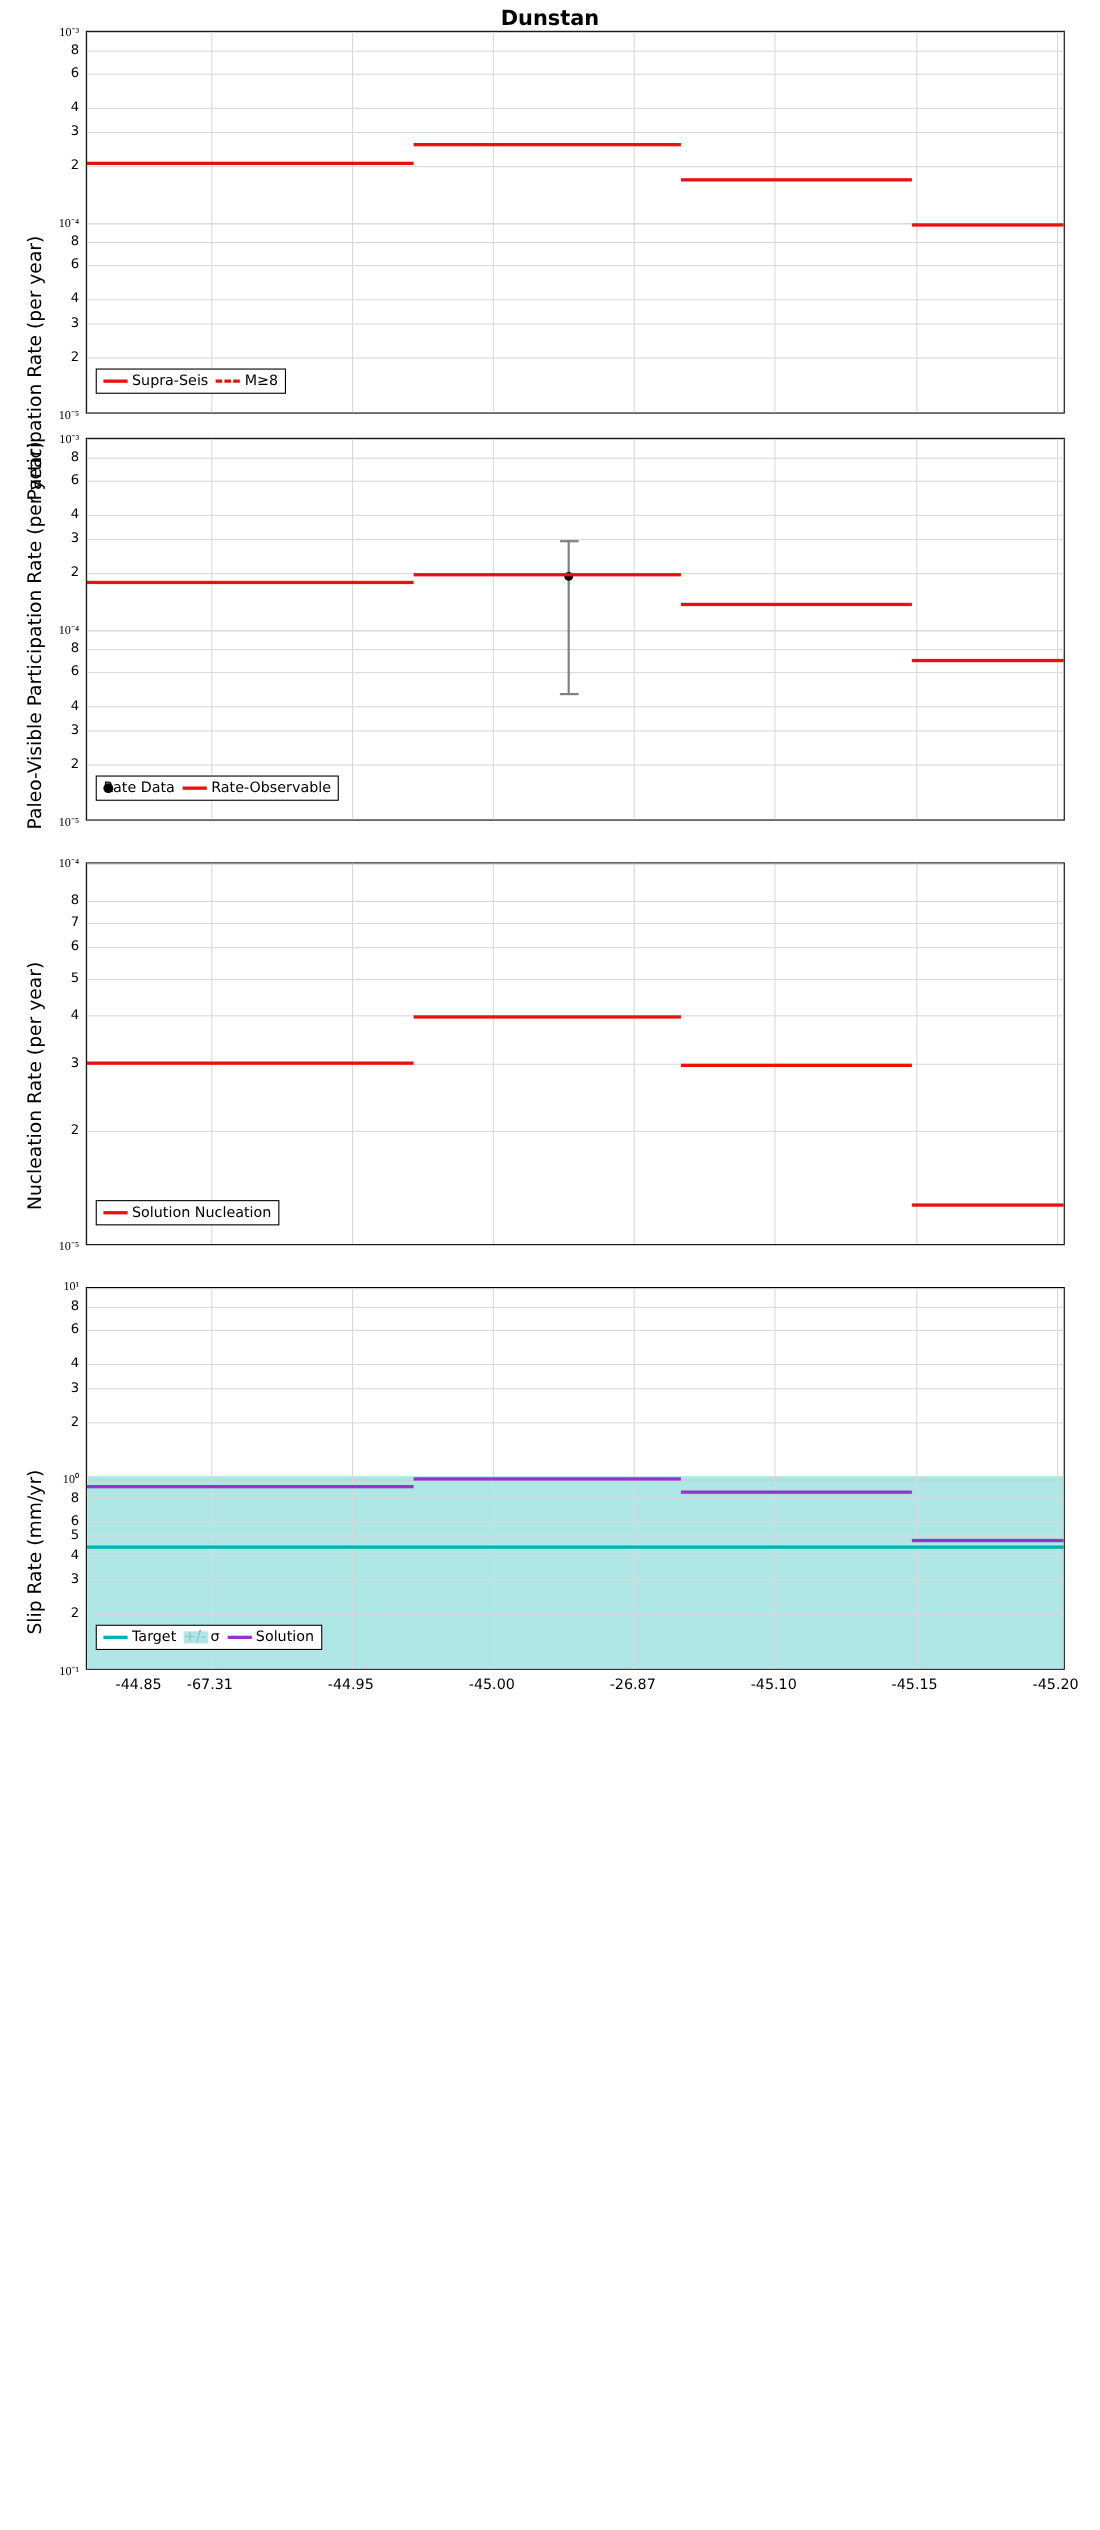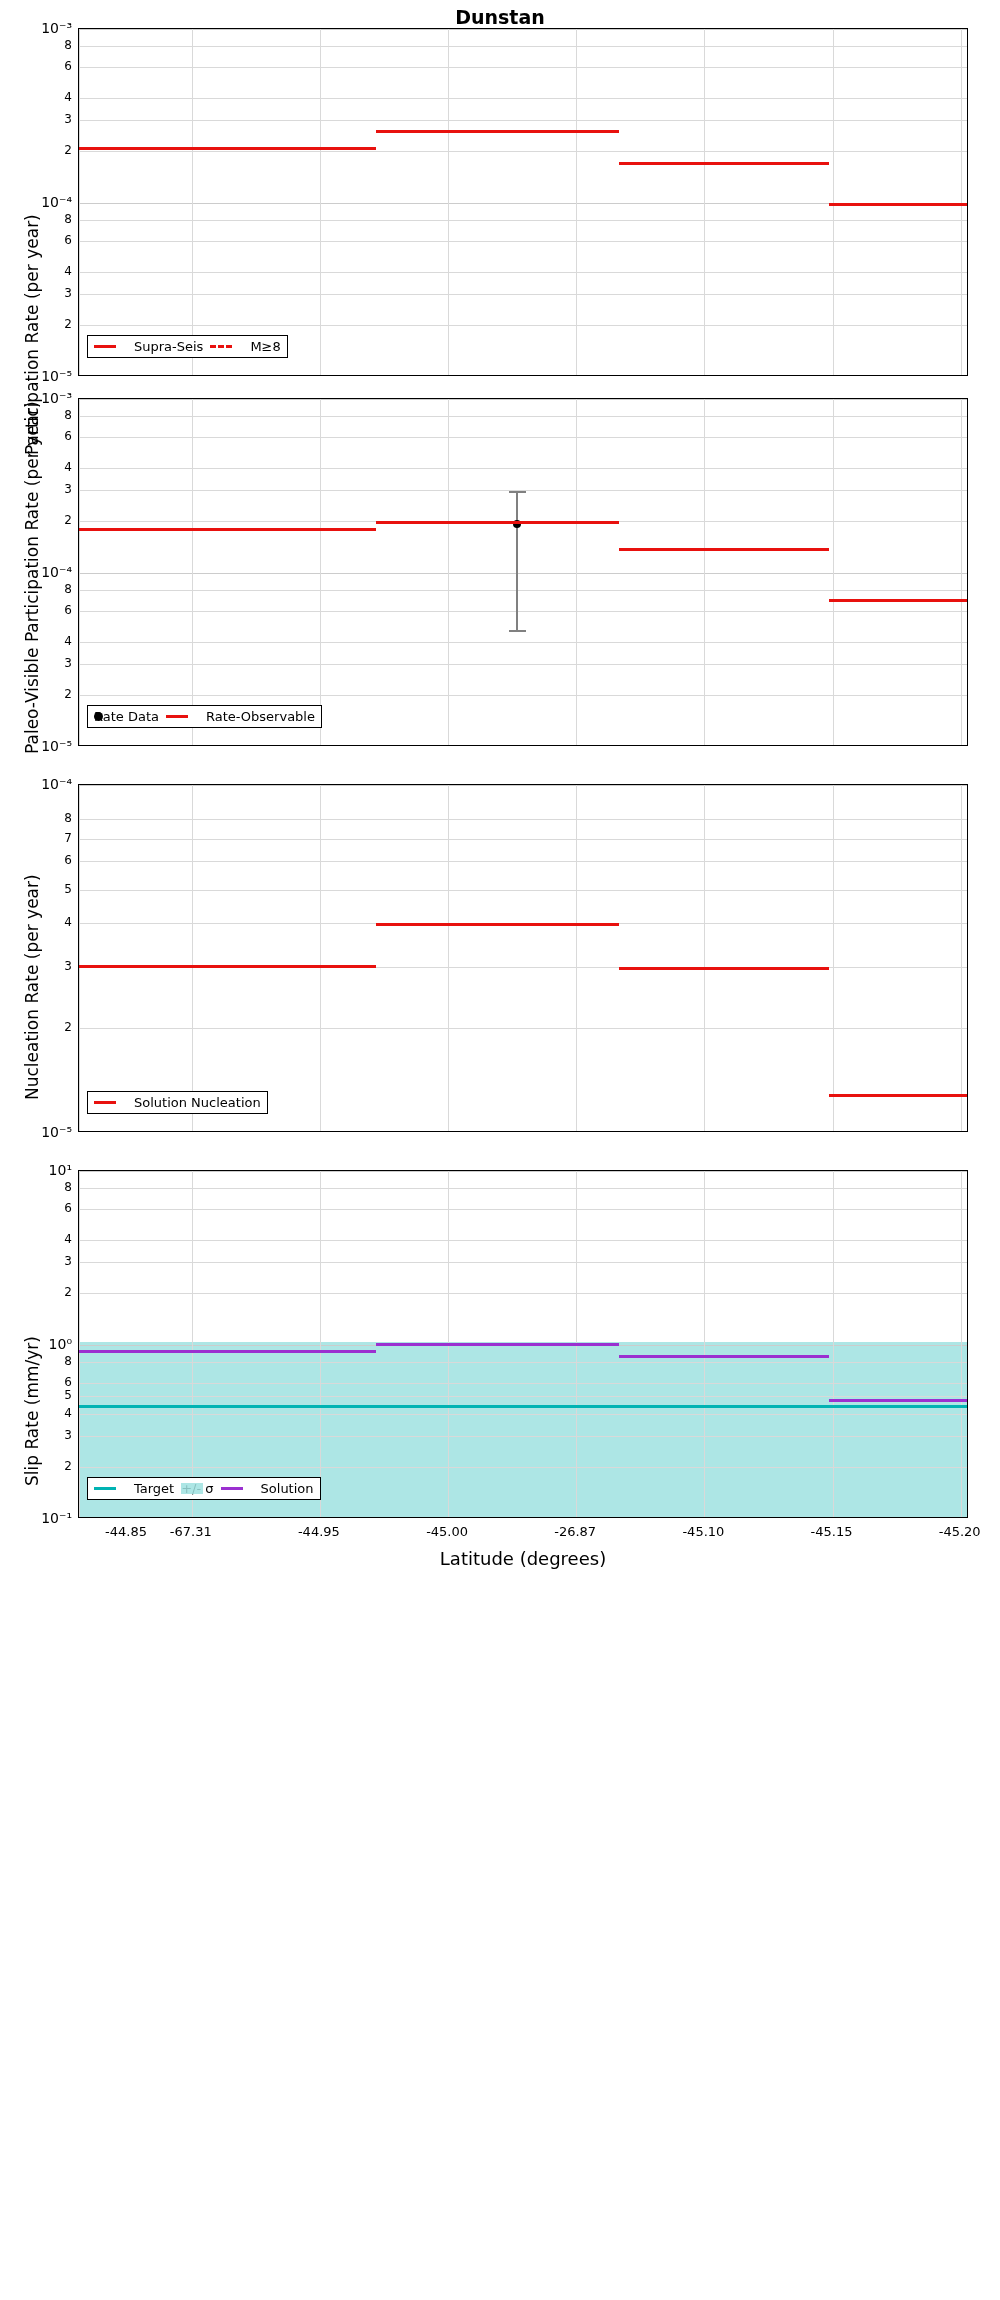--- a/index.html
+++ b/index.html
@@ -34,32 +34,32 @@
   .ylabel{
     position:absolute;transform-origin:0 0;transform:rotate(-90deg);
     font-size:17px;white-space:nowrap;
   }
   .xlabel{position:absolute;font-size:18px;text-align:center;}
 
   .ytick{
     position:absolute;right:0;font-size:12px;text-align:right;
     white-space:nowrap;transform:translateY(-50%);
   }
-  .ytick.major{font-size:14px;}
+  .ytick.major{font-size:11px;font-family:Liberation Serif, serif;}
   .xtick{
     position:absolute;font-size:13px;text-align:center;
     white-space:nowrap;transform:translateX(-50%);
   }
 
   .legend{
     position:absolute;box-sizing:border-box;border:1px solid #000;background:#fff;
     display:flex;align-items:center;gap:7px;padding:3px 6px;font-size:13px;
     white-space:nowrap;
   }
-  .legend .item{display:flex;align-items:center;gap:18px;}
+  .legend .item{display:flex;align-items:center;gap:4px;}
   .lkey{display:inline-block;width:22px;height:0;border-top:3px solid #e8110e;}
   .lkey.dashdot{border-top:3px dashed #e8110e;}
   .lkey.purple{border-top:3px solid #9b30d0;}
   .lkey.teal{border-top:3px solid #00b3b3;}
   .lkey.band{height:11px;border-top:none;background:#9fe2e0;width:22px;}
   .lkey.dot{width:9px;height:9px;border-radius:50%;background:#000;border:none;}
 </style>
 </head>
 <body>
 
@@ -317,16 +317,15 @@
       <div class="xtick" style="left:78px;top:368px;margin-left:48px;">-44.85</div>
       <div class="xtick" style="left:190.8px;top:368px;">-67.31</div>
       <div class="xtick" style="left:318.9px;top:368px;">-44.95</div>
       <div class="xtick" style="left:447.1px;top:368px;">-45.00</div>
       <div class="xtick" style="left:575.2px;top:368px;">-26.87</div>
       <div class="xtick" style="left:703.4px;top:368px;">-45.10</div>
       <div class="xtick" style="left:831.5px;top:368px;">-45.15</div>
       <div class="xtick" style="left:959.7px;top:368px;">-45.20</div>
     </div>
 
-    <div class="xlabel" style="left:78px;top:392px;width:890px;">Latitude (degrees)</div>
   </div>
 
 </div>
 
 </body></html>

